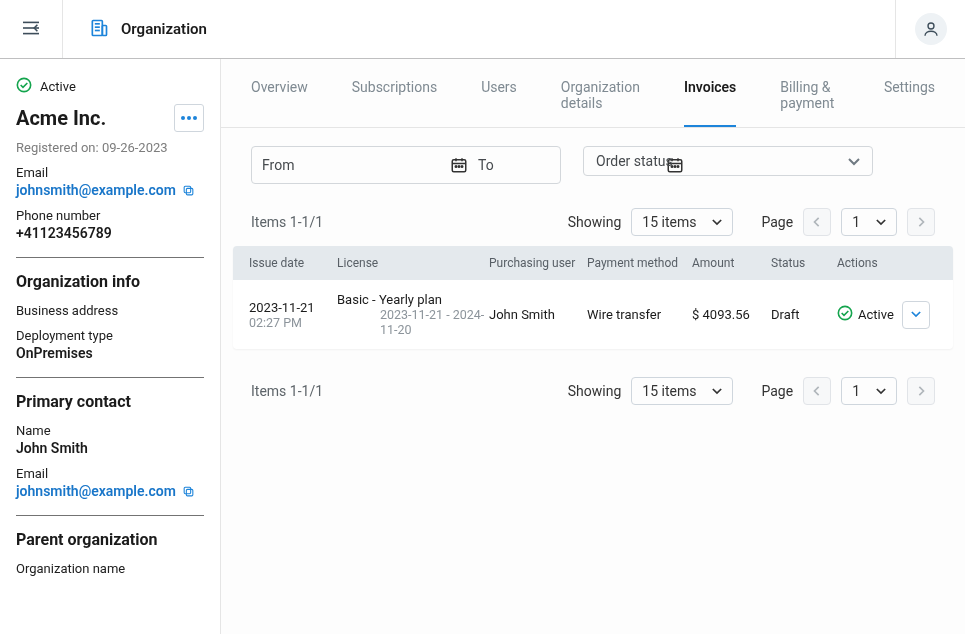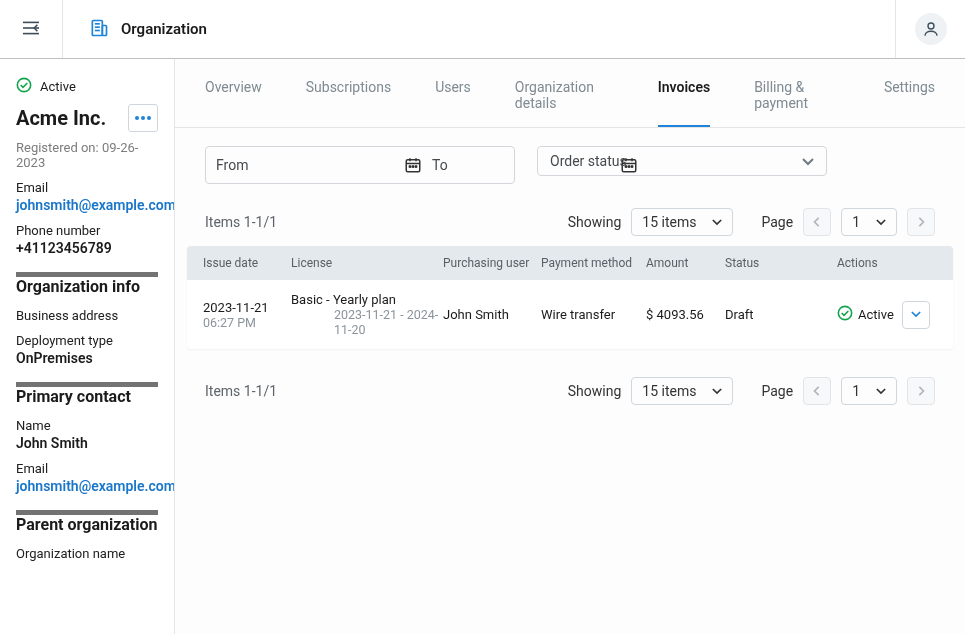--- a/index.html
+++ b/index.html
@@ -122,22 +122,23 @@
     }
     .link-value {
       color: #1976c9;
       font-weight: 600;
       cursor: pointer;
       display: inline-flex;
       align-items: center;
       gap: 6px;
     }
     .section-divider {
-      border-top: 5px solid #737373;
+      border-top: 1px solid #737373;
       margin-top: 16px;
+      padding-top: 14px;
     }
     .section-heading {
       font-size: 16px;
       font-weight: 700;
       margin-bottom: 12px;
     }
     
     .tabs {
       display: flex;
       gap: 44px;
@@ -259,21 +260,21 @@
       padding: 10px 16px;
       font-size: 12px;
       color: #585f66;
     }
     .td1 { width: 88px; }
     .td2 { width: 152px; }
     .td3 { width: 98px; }
     .td4 { width: 105px; }
     .td5 { width: 79px; text-align: left;}
     .td6 { width: 66px; }
-    .td7 { width: 100px; margin-left: 46px; }
+    .td7 { width: 100px; }
     .tbody-row {
       display: flex;
       align-items: center;
       padding: 12px 16px;
       font-size: 13px;
     }
     .license-sub {
       color: #8c949b;
       font-size: 12.5px;
       margin-left: 43px;
@@ -516,21 +517,21 @@
           <div class="td3">Purchasing user</div>
           <div class="td4">Payment method</div>
           <div class="td5">Amount</div>
           <div class="td6">Status</div>
           <div class="td7">Actions</div>
         </div>
 
         <div class="tbody-row">
           <div class="td1">
             <div>2023-11-21</div>
-            <div class="issue-time">06:27 PM</div>
+            <div class="issue-time">02:27 PM</div>
           </div>
           <div class="td2">
             <div>Basic - Yearly plan</div>
             <div class="license-sub">2023-11-21 - 2024-11-20</div>
           </div>
           <div class="td3">John Smith</div>
           <div class="td4">Wire transfer</div>
           <div class="td5">$ 4093.56</div>
           <div class="td6">Draft</div>
           <div class="td7">

